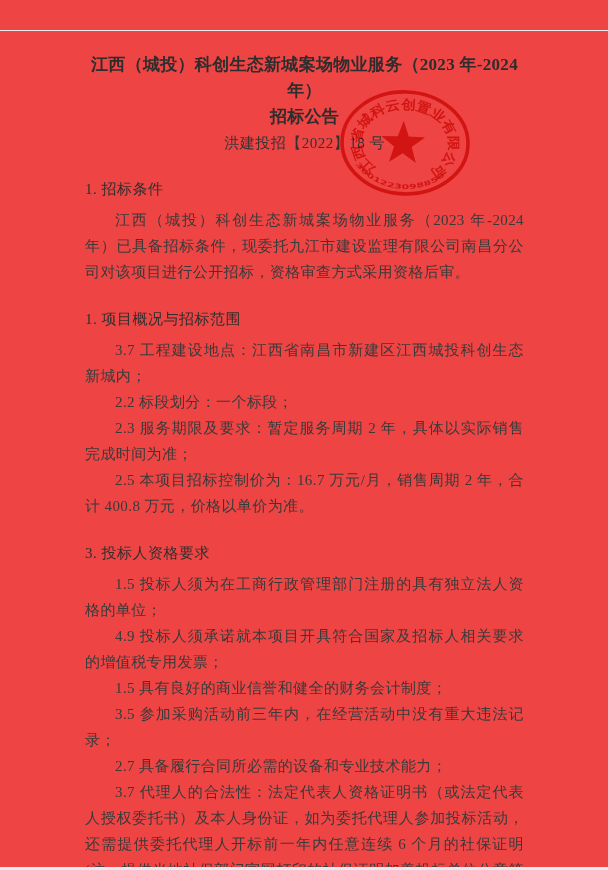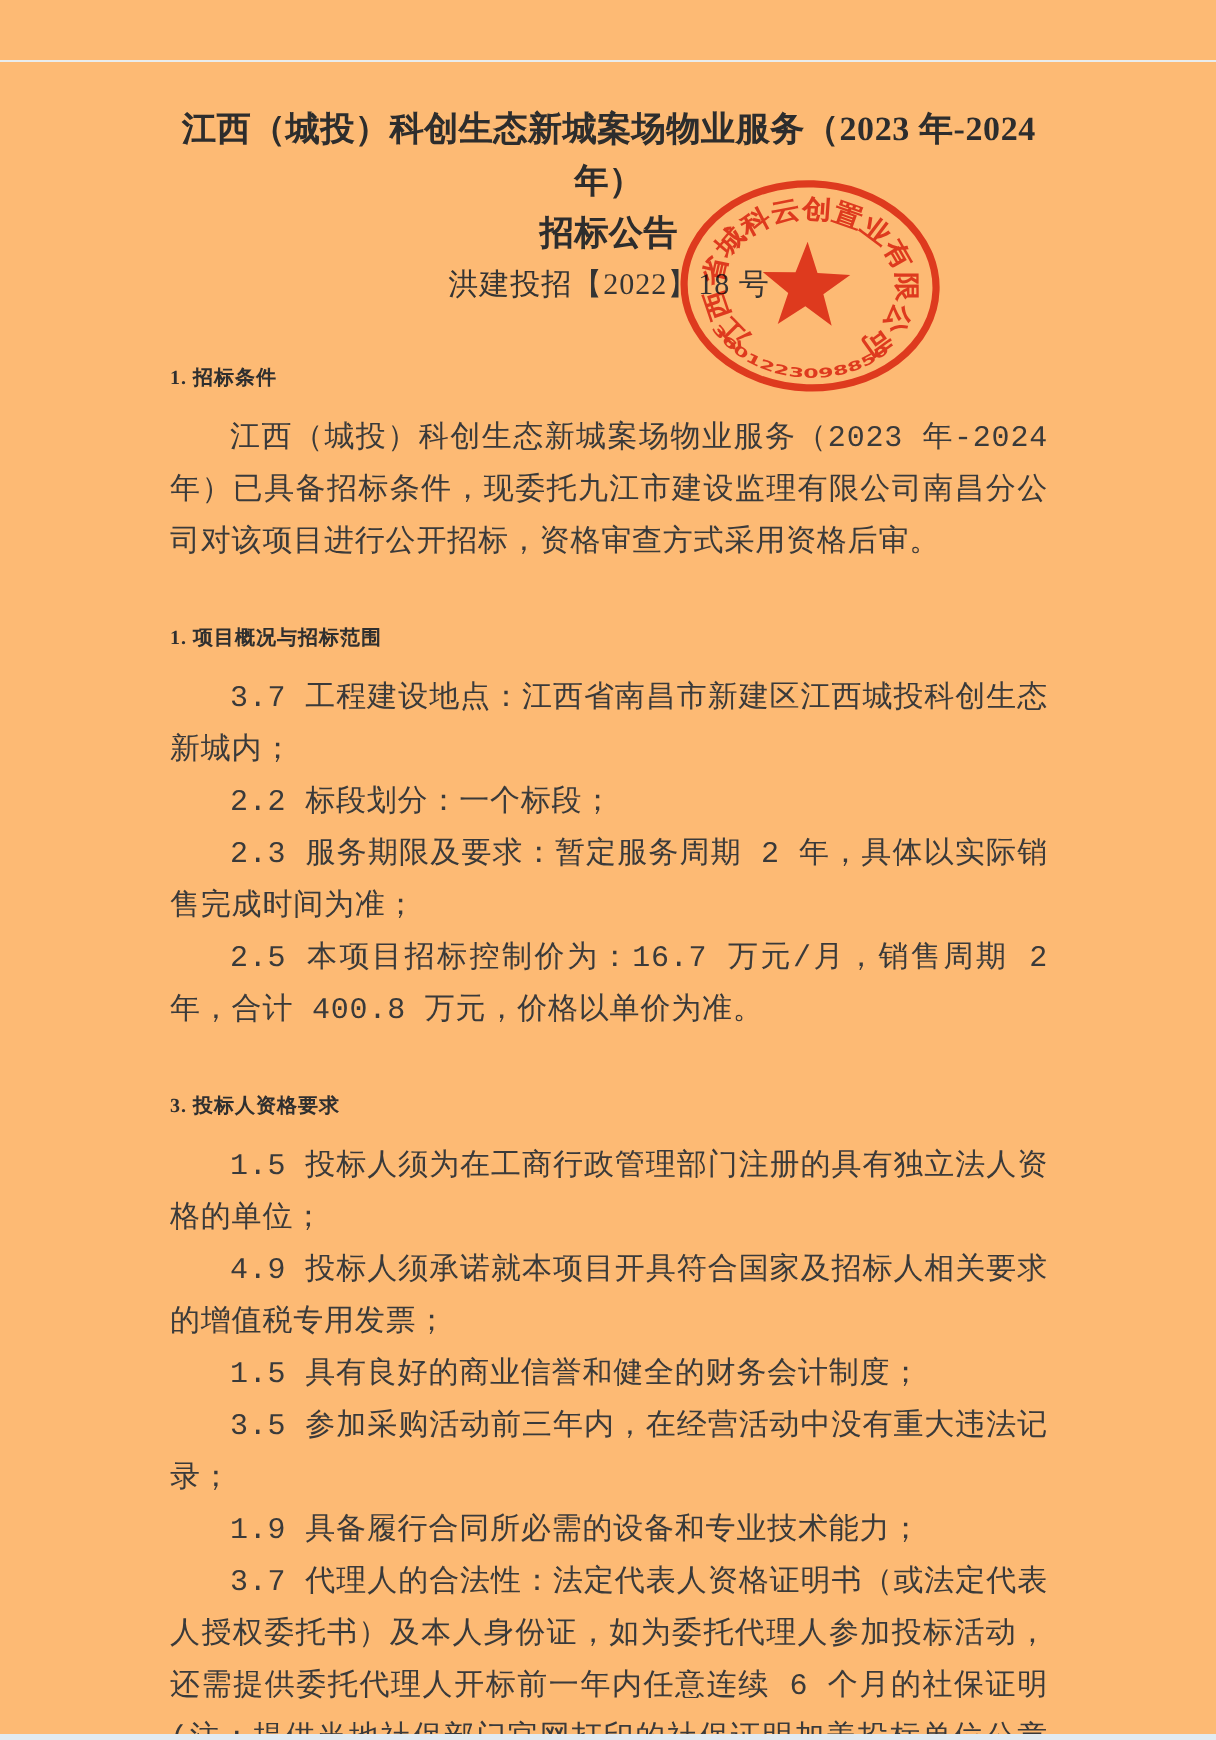--- a/index.html
+++ b/index.html
@@ -1,21 +1,21 @@
 <!DOCTYPE html>
 <html><head>
 <meta charset="utf-8">
 <style>
   html,body{margin:0;padding:0;}
   body{background:#9a9a9a;}
   .page{
     position:relative;
     width:608px;height:870px;
     margin:0 auto;
-    background:#fdba74;
+    background:#ef4444;
     overflow:hidden;
     font-family:"Liberation Serif","DejaVu Serif",serif;
     color:#3a3a3a;
   }
   .scan-line-top{
     position:absolute;left:0;top:30px;width:100%;height:1px;
     background:#e9edee;
   }
   .scan-band-bottom{
     position:absolute;left:0;bottom:0;width:100%;height:3px;
@@ -27,28 +27,27 @@
   .doc-header{text-align:center;margin-bottom:4px;}
   .title{
     font-size:17px;font-weight:bold;color:#2d2d2d;
     line-height:26px;letter-spacing:.3px;
   }
   .docno{
     font-size:15px;color:#343434;line-height:24px;margin-top:1px;
     letter-spacing:.5px;
   }
   .sec-heading{
-    font-size:10px;font-weight:bold;color:#2f2f2f;
+    font-size:15px;font-weight:normal;color:#2f2f2f;
     line-height:21px;margin:24px 0 7px 0;letter-spacing:.5px;
   }
   .para{
     font-size:15px;line-height:26px;margin:0;
     text-indent:2em;text-align:justify;letter-spacing:.4px;
     color:#3a3a3a;
-    font-family:Liberation Mono, monospace;
   }
   .stamp{
     position:absolute;left:337px;top:87px;
     mix-blend-mode:multiply;opacity:.9;
     transform:rotate(2deg);
   }
   .seal-name-text{
     font-family:"Liberation Serif","DejaVu Serif",serif;
     font-size:13px;font-weight:bold;
   }
@@ -84,21 +83,21 @@
       <p class="para">2.3 服务期限及要求：暂定服务周期 2 年，具体以实际销售完成时间为准；</p>
       <p class="para">2.5 本项目招标控制价为：16.7 万元/月，销售周期 2 年，合计 400.8 万元，价格以单价为准。</p>
     </div>
 
     <div>
       <div class="sec-heading">3. 投标人资格要求</div>
       <p class="para">1.5 投标人须为在工商行政管理部门注册的具有独立法人资格的单位；</p>
       <p class="para">4.9 投标人须承诺就本项目开具符合国家及招标人相关要求的增值税专用发票；</p>
       <p class="para">1.5 具有良好的商业信誉和健全的财务会计制度；</p>
       <p class="para">3.5 参加采购活动前三年内，在经营活动中没有重大违法记录；</p>
-      <p class="para">1.9 具备履行合同所必需的设备和专业技术能力；</p>
+      <p class="para">2.7 具备履行合同所必需的设备和专业技术能力；</p>
       <p class="para">3.7 代理人的合法性：法定代表人资格证明书（或法定代表人授权委托书）及本人身份证，如为委托代理人参加投标活动，还需提供委托代理人开标前一年内任意连续 6 个月的社保证明(注：提供当地社保部门官网打印的社保证明加盖投标单位公章符合评审要求，但打印件上须有社保部门电子印章)；</p>
 
     </div>
 
   </div>
 
   <svg class="stamp" width="140" height="114" viewBox="0 0 140 114" xmlns="http://www.w3.org/2000/svg" xmlns:xlink="http://www.w3.org/1999/xlink">
     <defs>
       <path id="arcName" d="M 39.7 82 A 44 34 0 1 1 96.3 82" fill="none"></path>
       <path id="arcSerial" d="M 19.5 79 A 56 46 0 0 0 116.5 79" fill="none"></path>

